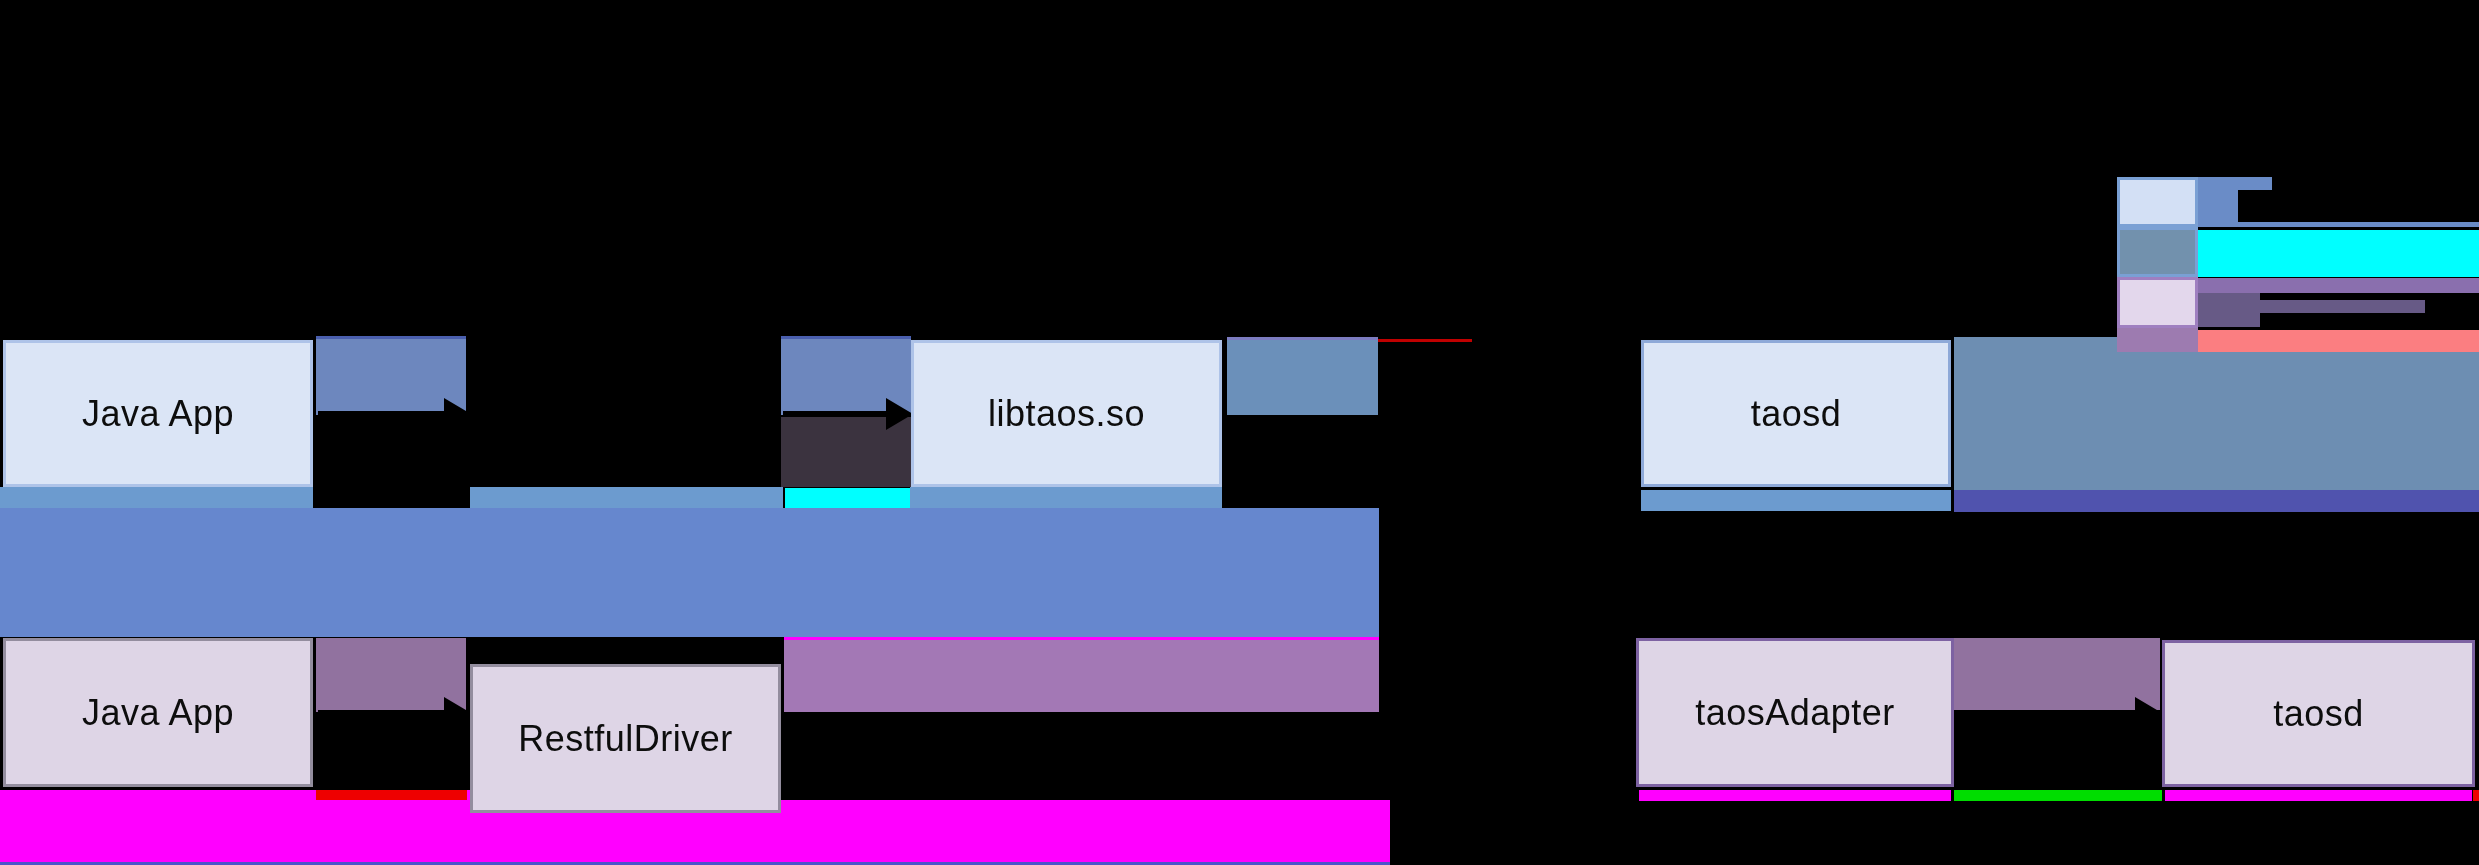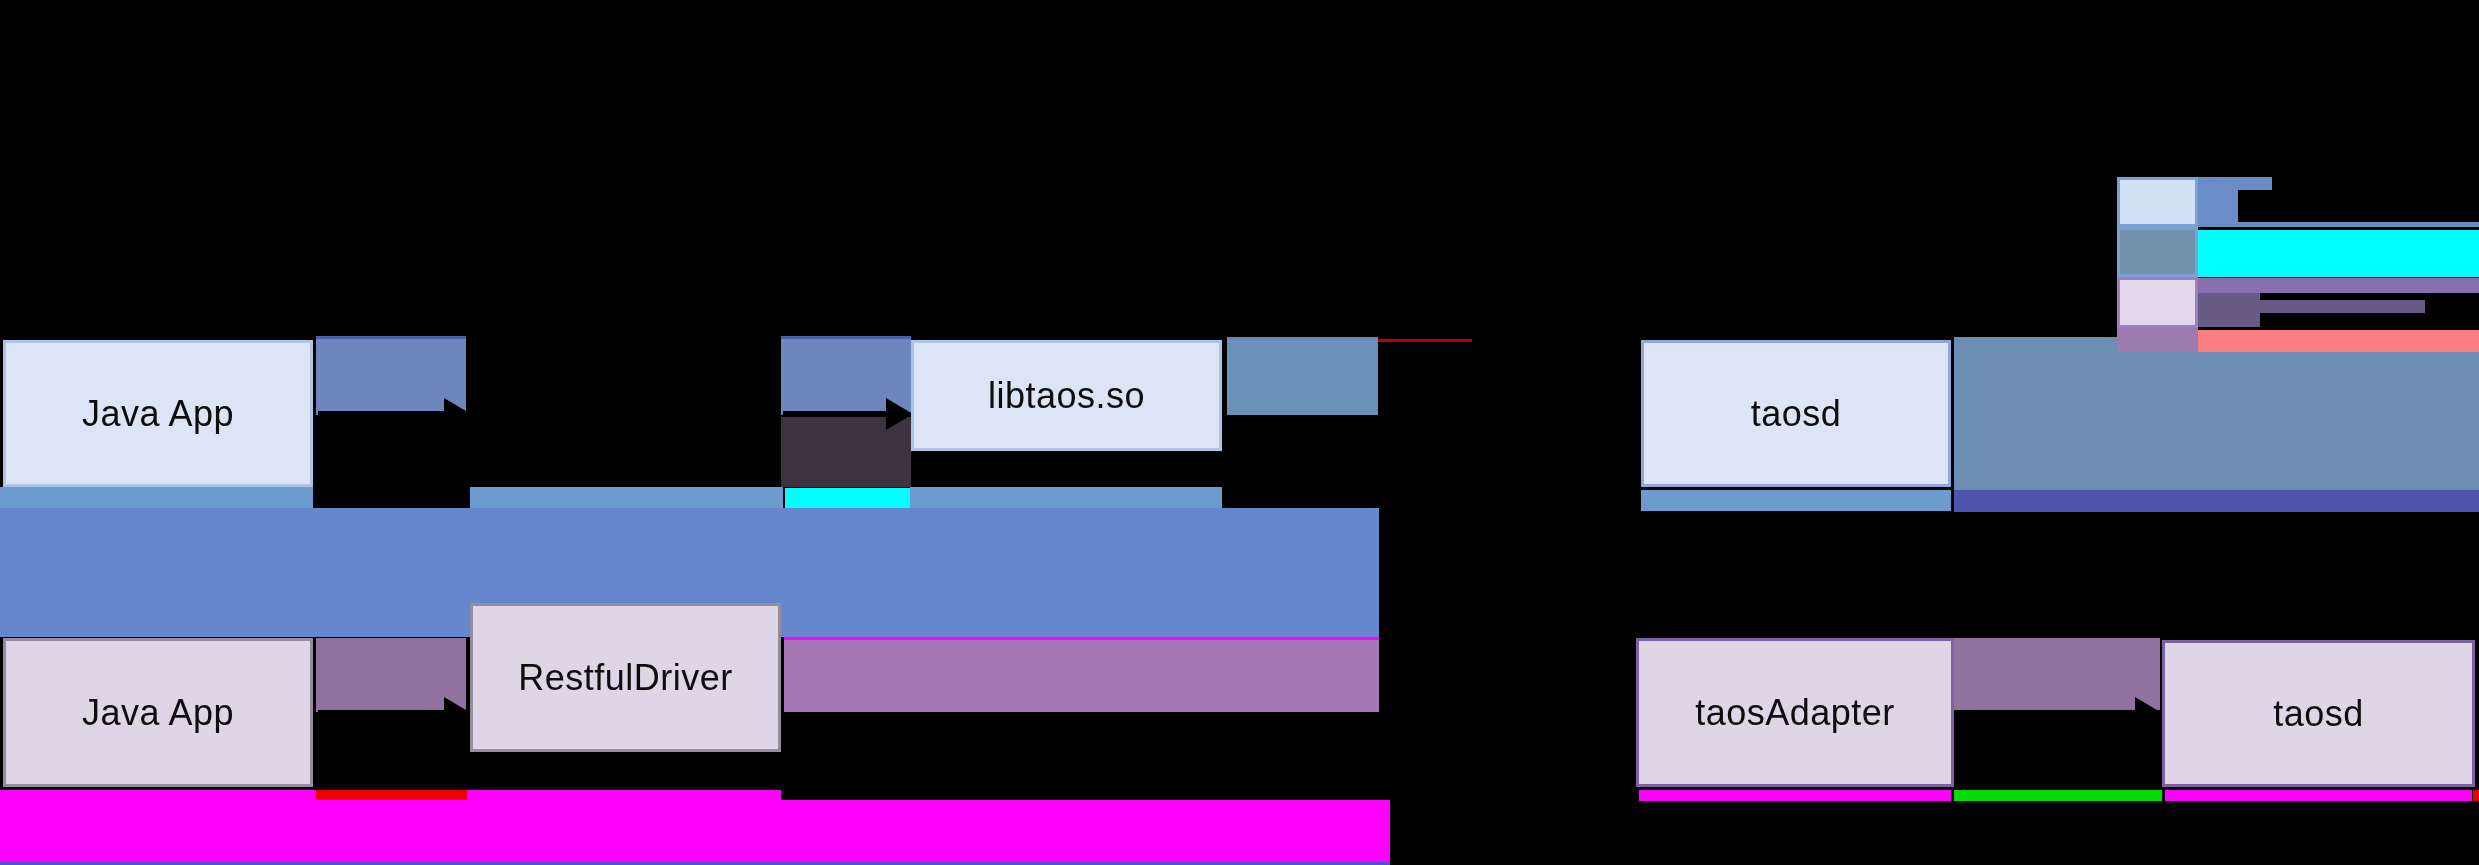--- a/index.html
+++ b/index.html
@@ -58,31 +58,31 @@
   <div class="abs shaft" style="left:783px;top:411px;width:103px;height:6px;"></div>
   <div class="abs head" style="left:886px;top:398px;"></div>
   <div class="abs shaft" style="left:318px;top:710px;width:126px;height:6px;"></div>
   <div class="abs head" style="left:444px;top:697px;"></div>
   <div class="abs shaft" style="left:1957px;top:710px;width:178px;height:6px;"></div>
   <div class="abs head" style="left:2135px;top:697px;"></div>
 
   <div class="box box-blue" style="left:3px;top:340px;width:310px;height:147px;">
     <span>Java App</span>
   </div>
-  <div class="box box-blue" style="left:911px;top:340px;width:311px;height:111px;">
+  <div class="box box-blue" style="left:911px;top:340px;width:311px;height:147px;">
     <span>libtaos.so</span>
   </div>
   <div class="box box-blue-d" style="left:1641px;top:340px;width:310px;height:147px;">
     <span>taosd</span>
   </div>
 
   <div class="box box-lav-g" style="left:3px;top:638px;width:310px;height:149px;">
     <span>Java App</span>
   </div>
-  <div class="box box-lav-g" style="left:470px;top:603px;width:311px;height:149px;">
+  <div class="box box-lav-g" style="left:470px;top:664px;width:311px;height:149px;">
     <span>RestfulDriver</span>
   </div>
   <div class="box box-lav-p" style="left:1636px;top:638px;width:318px;height:149px;">
     <span>taosAdapter</span>
   </div>
   <div class="box box-lav-p" style="left:2162px;top:640px;width:313px;height:147px;">
     <span>taosd</span>
   </div>
 
   <div class="abs" style="left:2114px;top:174px;width:365px;height:180px;">

